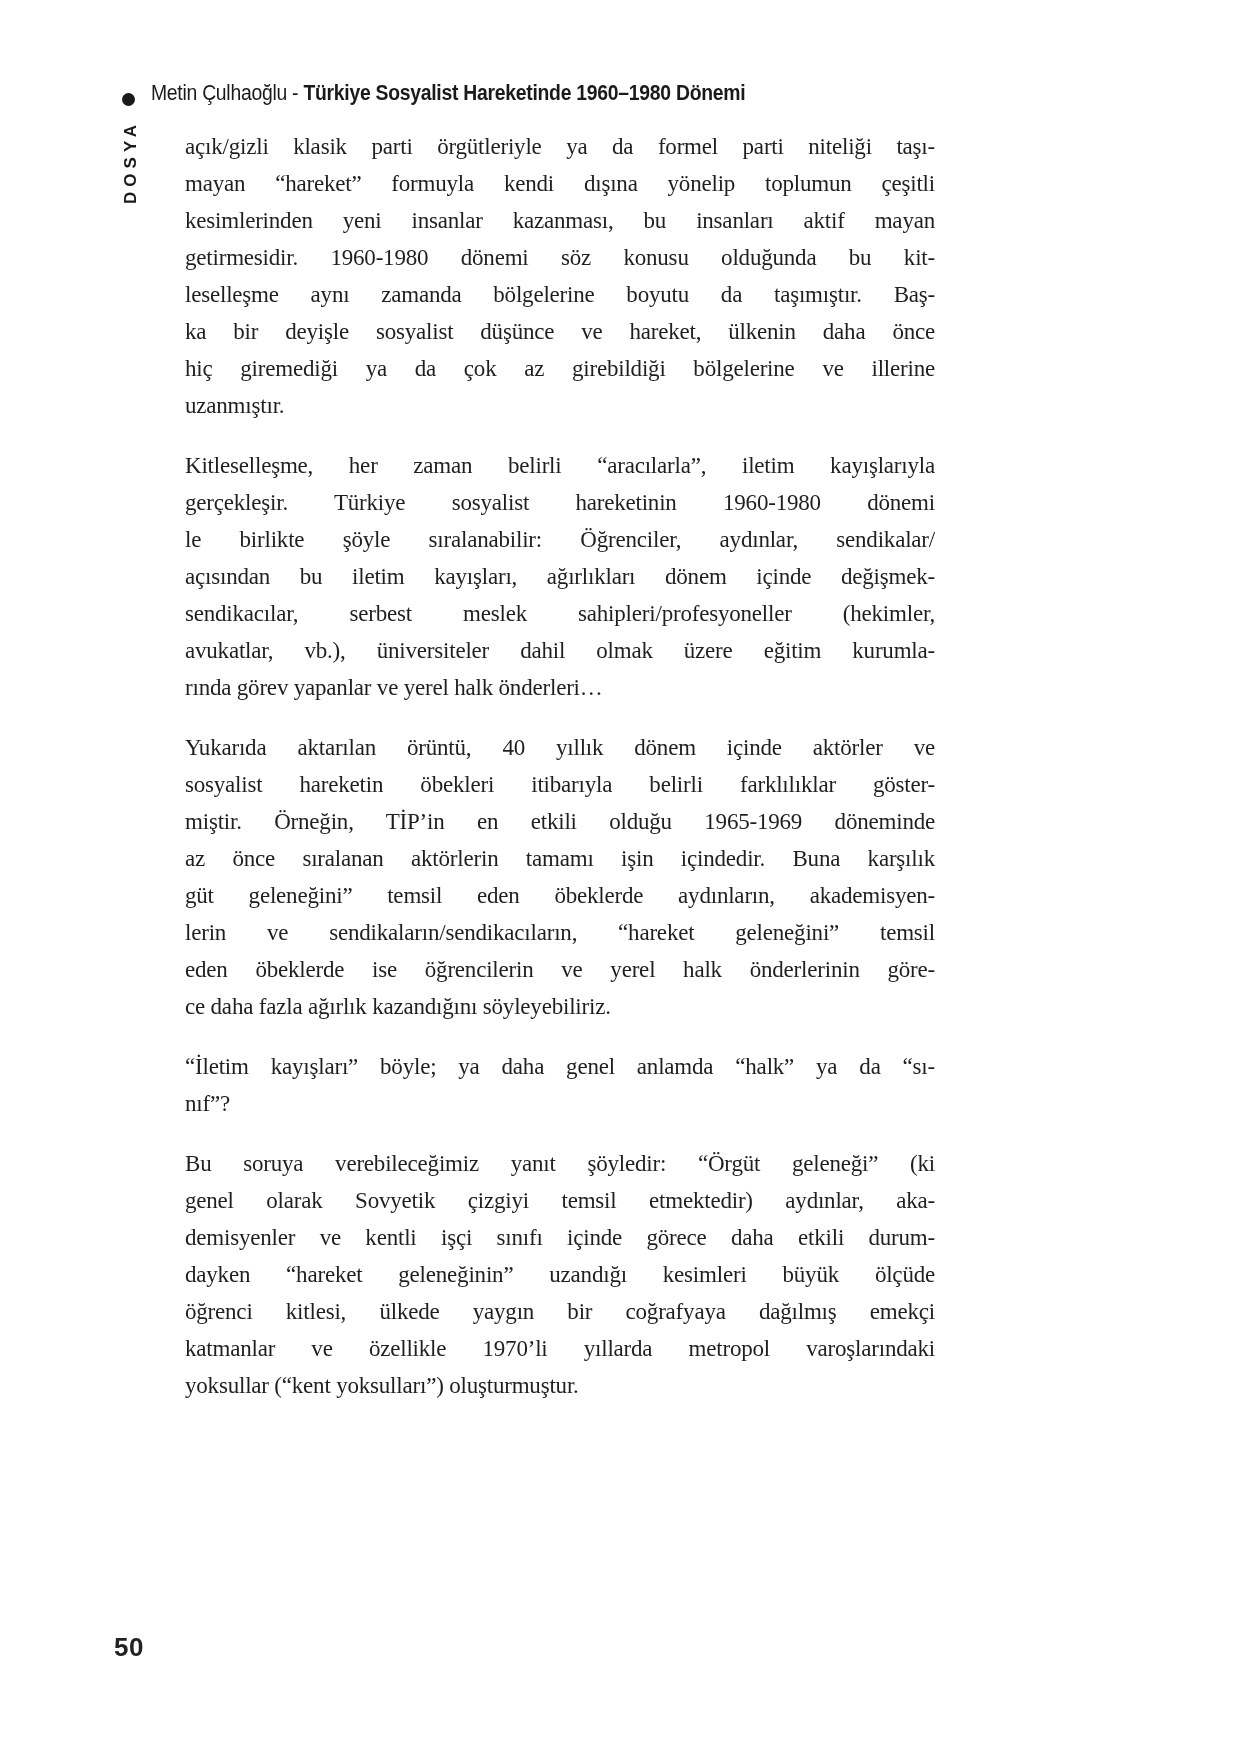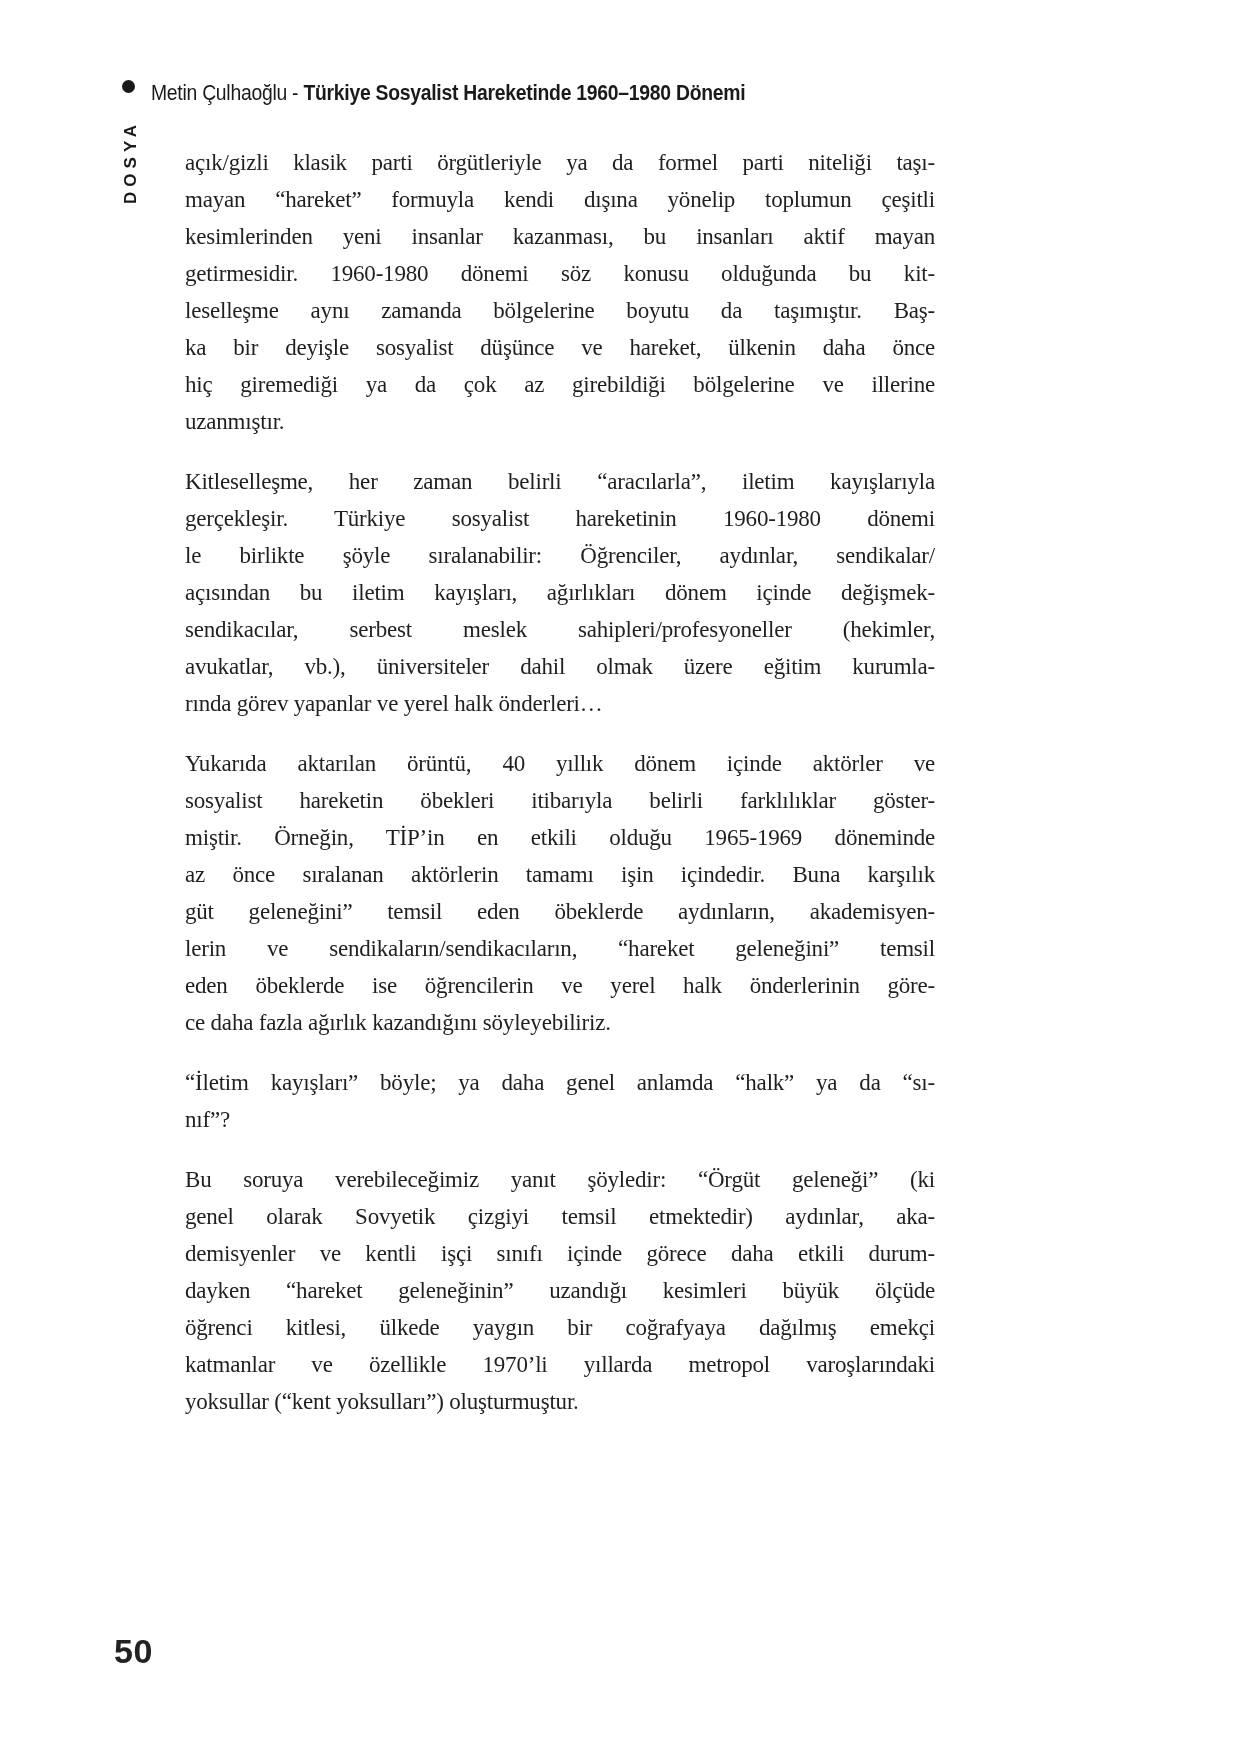--- a/index.html
+++ b/index.html
@@ -14,21 +14,21 @@
     background: #ffffff;
     overflow: hidden;
     color: #1c1c1c;
   }
   
   .header {
     position: absolute;
     left: 122px;
     top: 80px;
     display: flex;
-    align-items: flex-start;
+    align-items: flex-end;
     gap: 16px;
   }
   .header-bullet {
     width: 13px;
     height: 13px;
     border-radius: 50%;
     background: #1a1a1a;
     flex: 0 0 auto;
   }
   .header-text {
@@ -55,41 +55,41 @@
     color: #1a1a1a;
     white-space: nowrap;
   }
   
   .text-block {
     position: absolute;
     left: 185px;
     top: 128px;
     width: 750px;
   }
-  .para { margin: 16px 0 23px 0; }
+  .para { margin: 0 0 23px 0; }
   .para:last-child { margin-bottom: 0; }
   .line {
     font-family: "Liberation Serif", serif;
     font-size: 23px;
     line-height: 37px;
     letter-spacing: -0.2px;
     color: #1f1f1f;
     text-align: justify;
     text-align-last: justify;
     white-space: normal;
   }
   .line.pl { text-align-last: left; }
   
   .page-number {
     position: absolute;
     left: 114px;
     top: 1632px;
     font-family: "Liberation Sans", sans-serif;
     font-weight: bold;
-    font-size: 34px;
+    font-size: 26px;
     letter-spacing: 0.5px;
     color: #222222;
   }
 </style>
 </head>
 <body>
 
 <div class="page">
 
   <div class="header">

